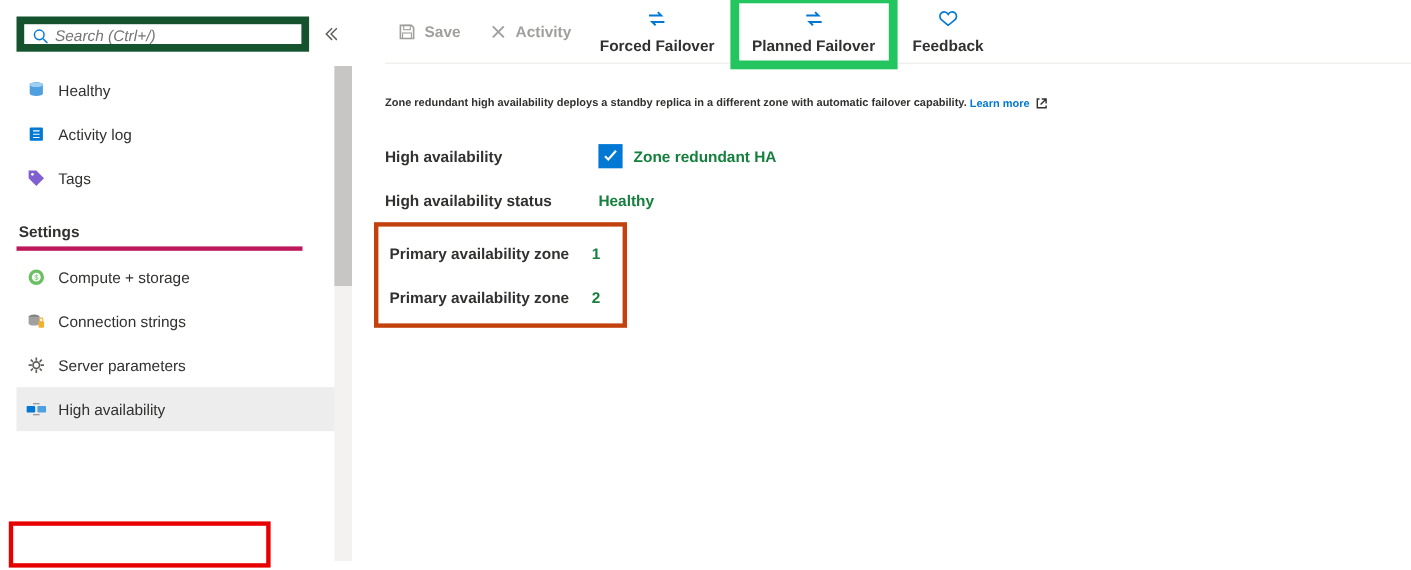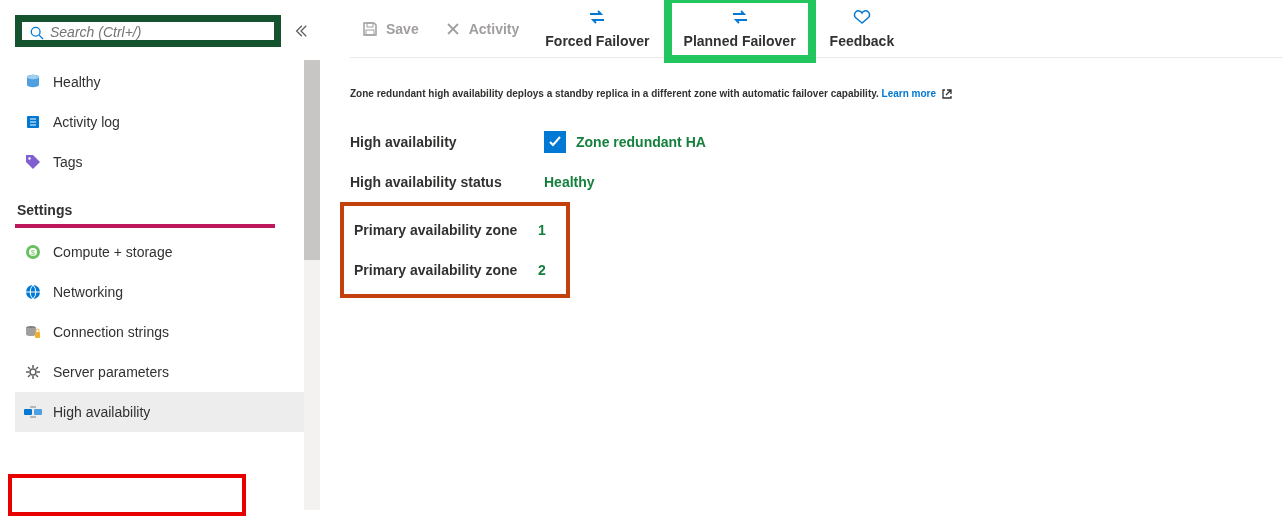--- a/index.html
+++ b/index.html
@@ -203,29 +203,20 @@
             <circle cx="8" cy="8" r="7" fill="#6ac060"></circle>
             <circle cx="8" cy="8" r="4" fill="#fff"></circle>
             <text x="8" y="11" text-anchor="middle" font-size="7" fill="#6ac060">$</text>
           </svg>
       </span>
       <span class="label">Compute + storage</span>
     </div>
     <div class="nav-item">
       <span class="icon-slot">
         <svg width="16" height="16" viewBox="0 0 16 16">
-            <circle cx="8" cy="8" r="7" fill="#0078d4"></circle>
-            <path d="M1 8 h14 M8 1 a10 10 0 0 1 0 14 M8 1 a10 10 0 0 0 0 14" stroke="#fff" stroke-width="1" fill="none"></path>
-          </svg>
-      </span>
-      <span class="label">Networking</span>
-    </div>
-    <div class="nav-item">
-      <span class="icon-slot">
-        <svg width="16" height="16" viewBox="0 0 16 16">
             <ellipse cx="6" cy="4" rx="5" ry="2" fill="#808080"></ellipse>
             <path d="M1 4 v6 a5 2 0 0 0 10 0 v-6" fill="#a0a0a0"></path>
             <rect x="10" y="8" width="5" height="6" rx="1" fill="#f0b030"></rect>
             <rect x="11" y="5" width="3" height="4" rx="1.5" stroke="#f0b030" fill="none"></rect>
           </svg>
       </span>
       <span class="label">Connection strings</span>
     </div>
     <div class="nav-item">
       <span class="icon-slot">

